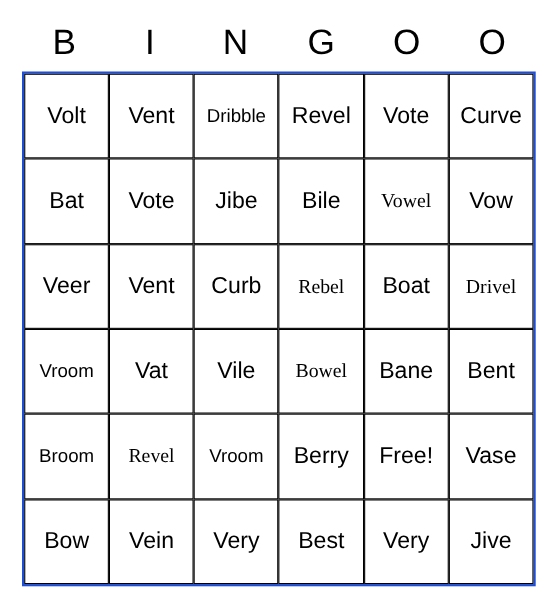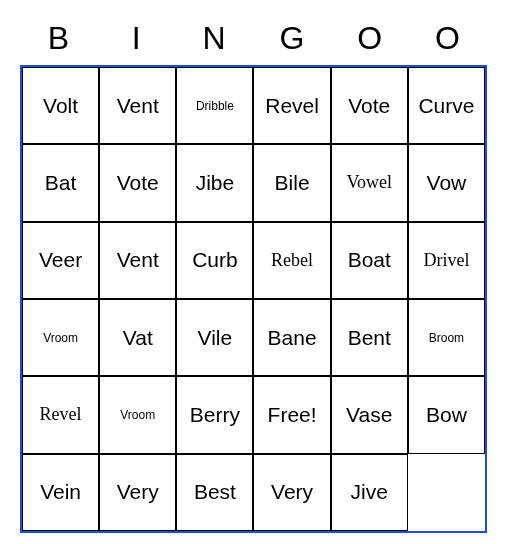--- a/index.html
+++ b/index.html
@@ -47,21 +47,21 @@
       color: #000;
       text-align: center;
       padding: 2px;
       overflow: hidden;
     }
     .cell.small {
       font-size: 18px;
       font-family: Liberation Serif, serif;
     }
     .cell.smaller {
-      font-size: 12px;
+      font-size: 17px;
     }
   </style>
 </head>
 <body>
 
 <div class="bingo-container">
   <div class="header-row">
     <div class="header-cell">B</div>
     <div class="header-cell">I</div>
     <div class="header-cell">N</div>
@@ -87,20 +87,21 @@
     <div class="cell">Veer</div>
     <div class="cell">Vent</div>
     <div class="cell">Curb</div>
     <div class="cell small">Rebel</div>
     <div class="cell">Boat</div>
     <div class="cell small">Drivel</div>
 
     <div class="cell smaller">Vroom</div>
     <div class="cell">Vat</div>
     <div class="cell">Vile</div>
+    <div class="cell small">Bowel</div>
     <div class="cell">Bane</div>
     <div class="cell">Bent</div>
 
     <div class="cell smaller">Broom</div>
     <div class="cell small">Revel</div>
     <div class="cell smaller">Vroom</div>
     <div class="cell">Berry</div>
     <div class="cell">Free!</div>
     <div class="cell">Vase</div>
 

